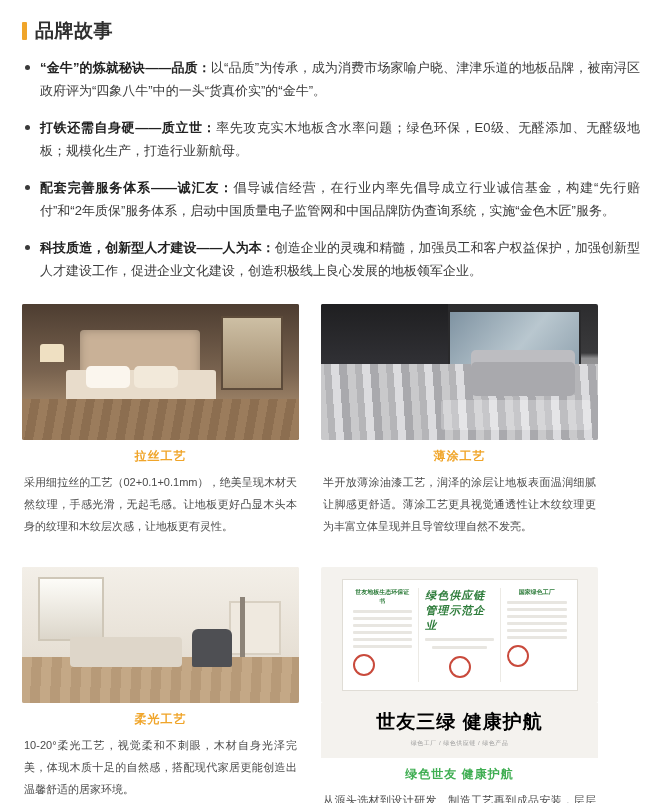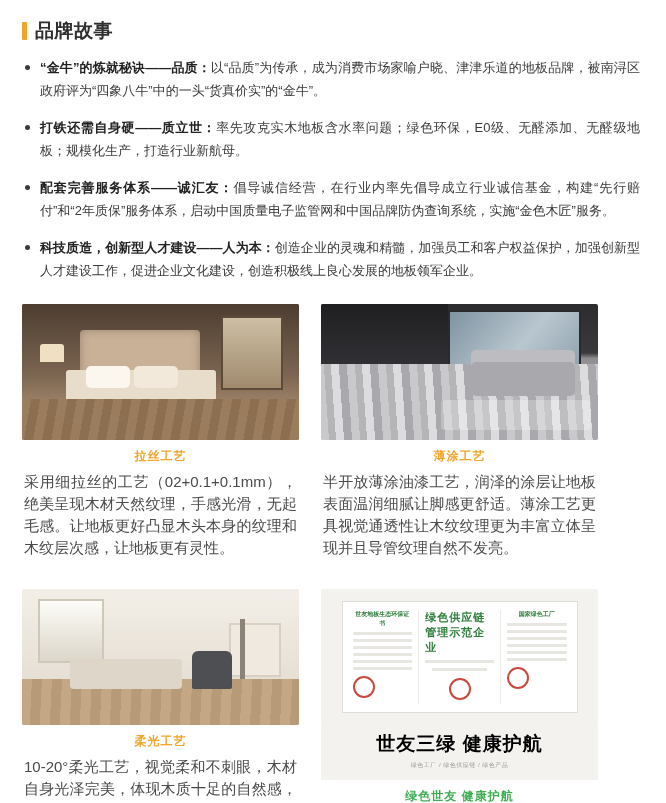--- a/index.html
+++ b/index.html
@@ -96,21 +96,21 @@
     text-align: center;
     font-size: 12px;
     font-weight: bold;
     color: #f0a52a;
     margin: 8px 0 6px 0;
     letter-spacing: 1px;
   }
   .cap.green { color: #3fae52; }
 
   .desc {
-    font-size: 15px;
+    font-size: 11px;
     line-height: 22px;
     color: #4a4a4a;
     text-align: justify;
     padding: 0 2px;
   }
 
   
   .img-bedroom {
     background:
       linear-gradient(to bottom, #6e5744 0%, #7d6450 18%, #8a7058 30%, #a98f6f 46%, #b79b79 64%, #8e7257 100%);
@@ -230,21 +230,21 @@
     flex: 1; display: flex; flex-direction: column; gap: 4px;
   }
   .img-cert .mini-title {
     font-size: 6px; color: #2f7d3c; text-align: center; font-weight: bold;
   }
   .img-cert .line {
     height: 3px; background: #e8e6e1; border-radius: 1px;
   }
   .img-cert .center {
     flex: 1.15; border-left: 1px solid #eceae5; border-right: 1px solid #eceae5;
-    padding: 0 6px; display: flex; flex-direction: column; align-items: center; gap: 5px;
+    padding: 0 6px; display: flex; flex-direction: column; align-items: center; gap: 5px; font-style: italic;
   }
   .img-cert .big {
     font-size: 11px; color: #2f7d3c; font-weight: bold; letter-spacing: 1px;
   }
   .img-cert .seal {
     width: 22px; height: 22px; border: 2px solid #c94a3c; border-radius: 50%;
     margin-top: 2px;
   }
 
   

